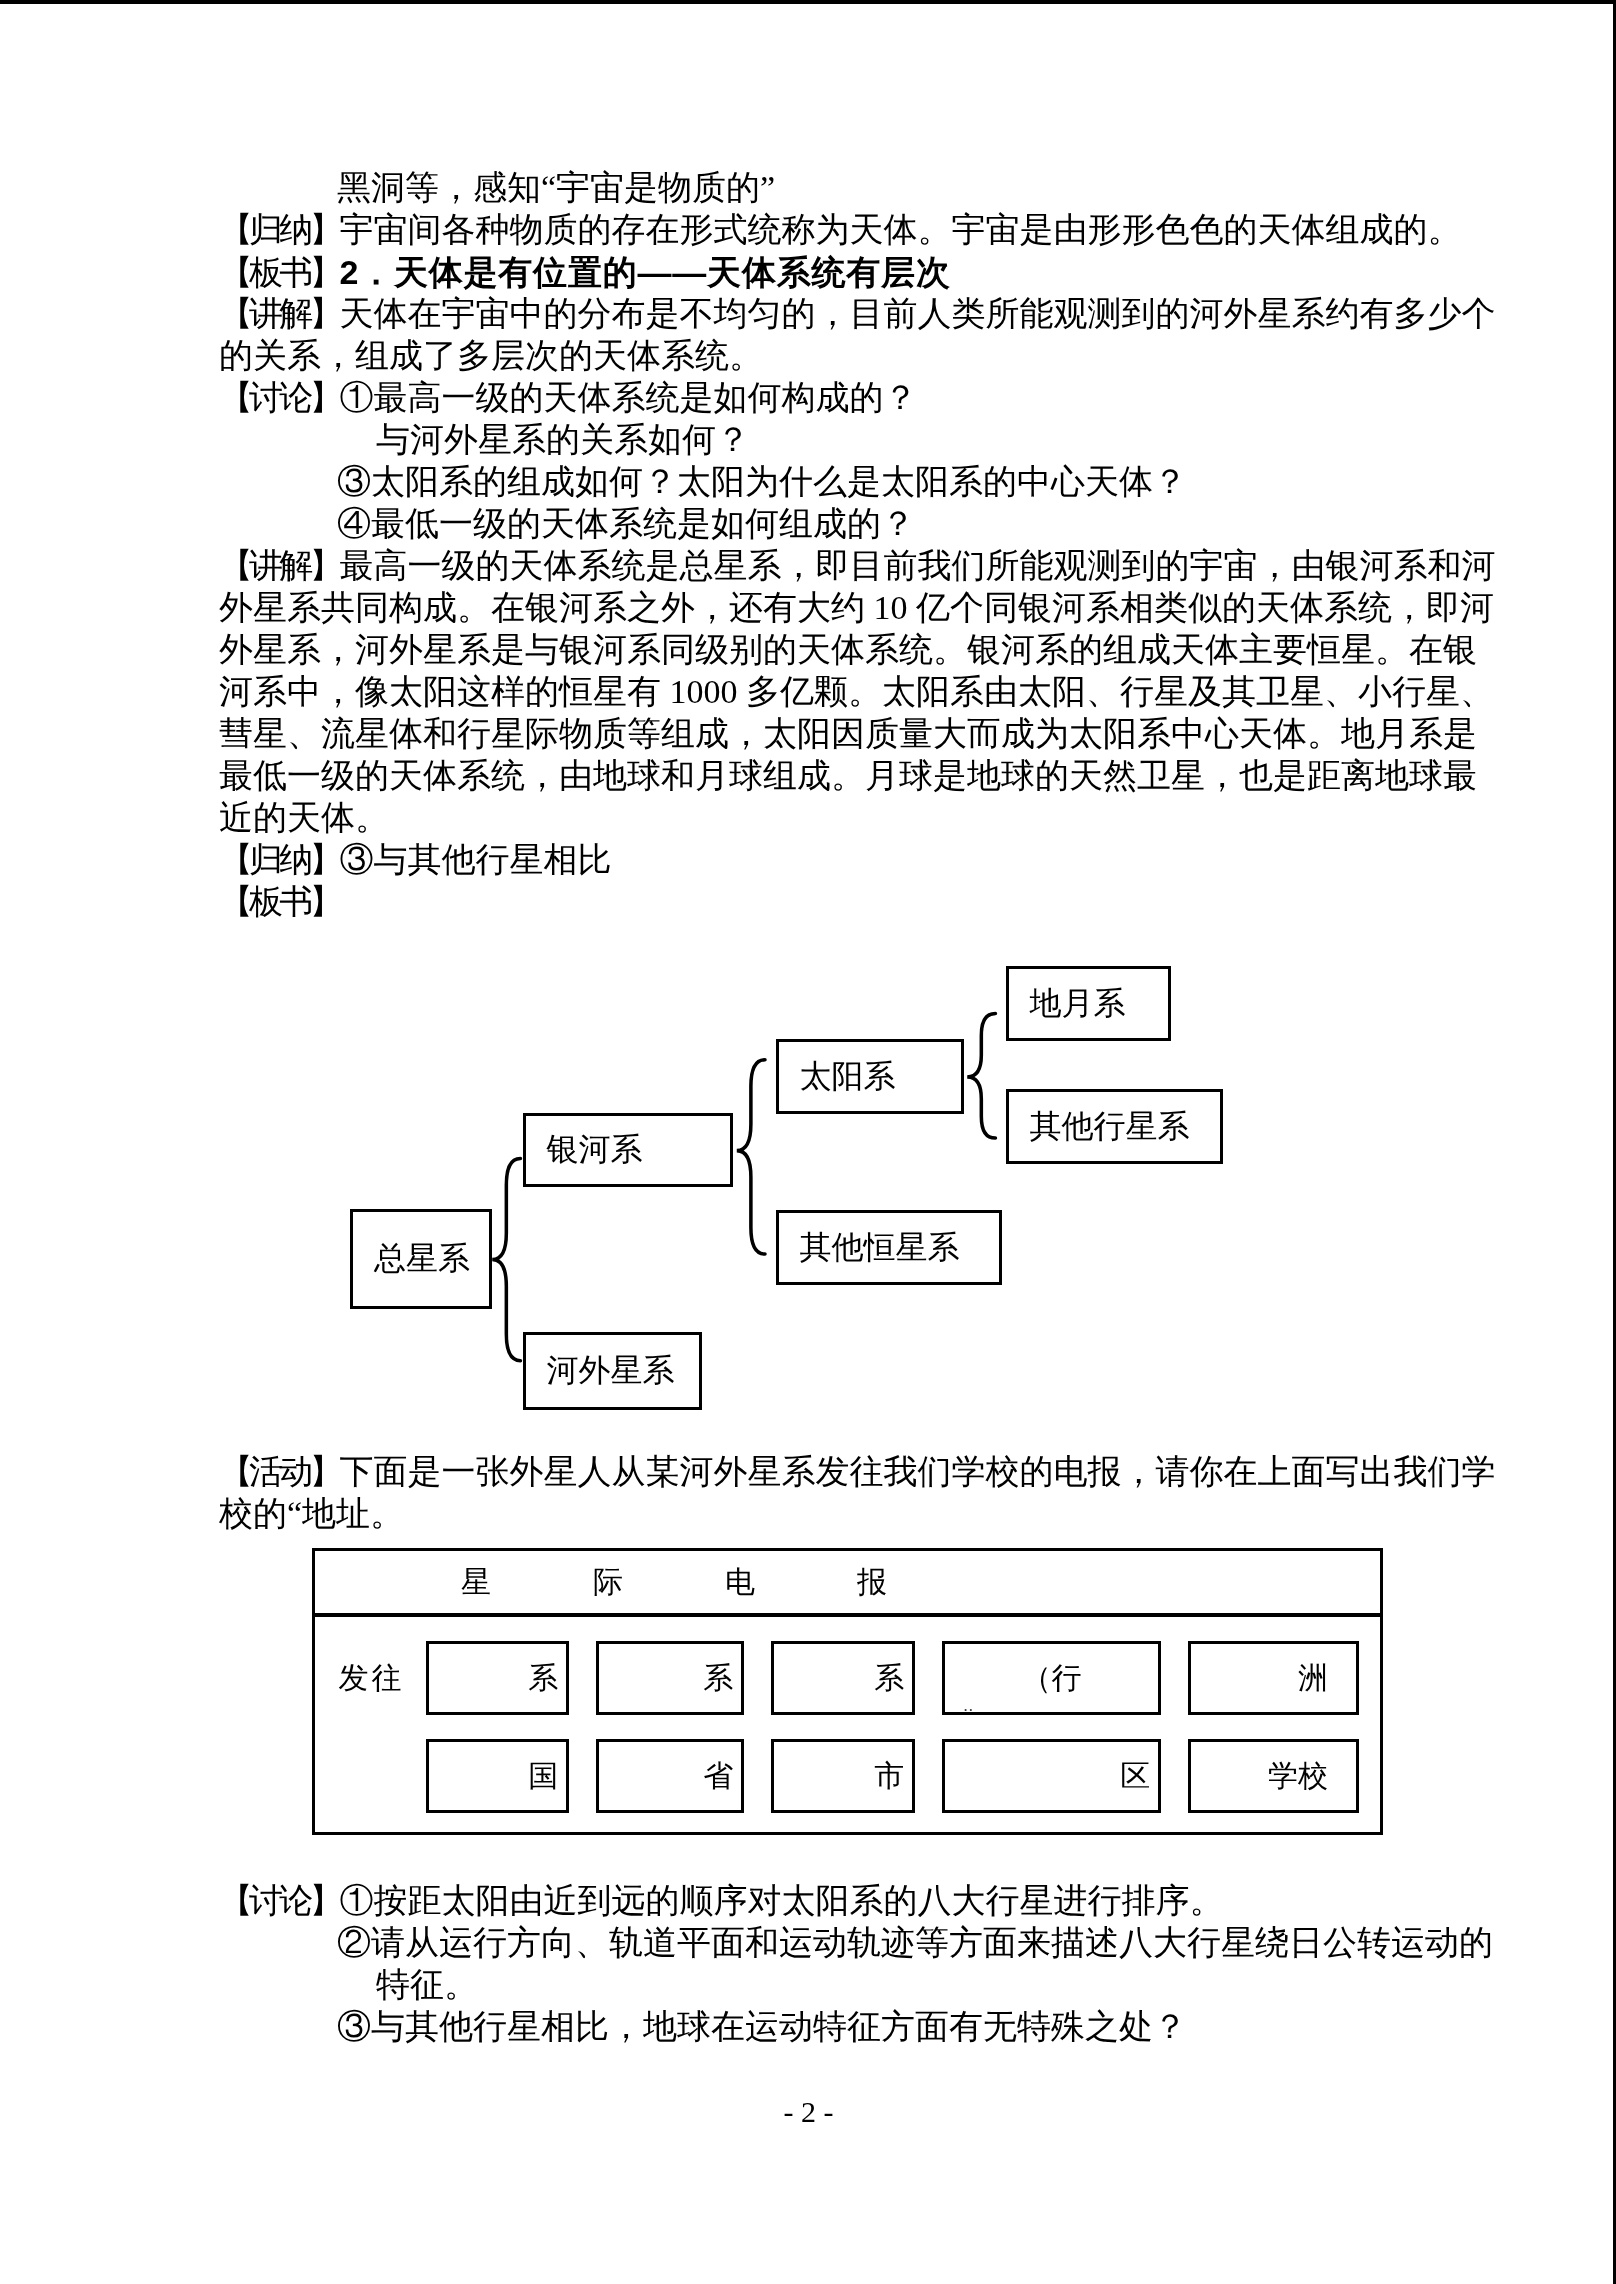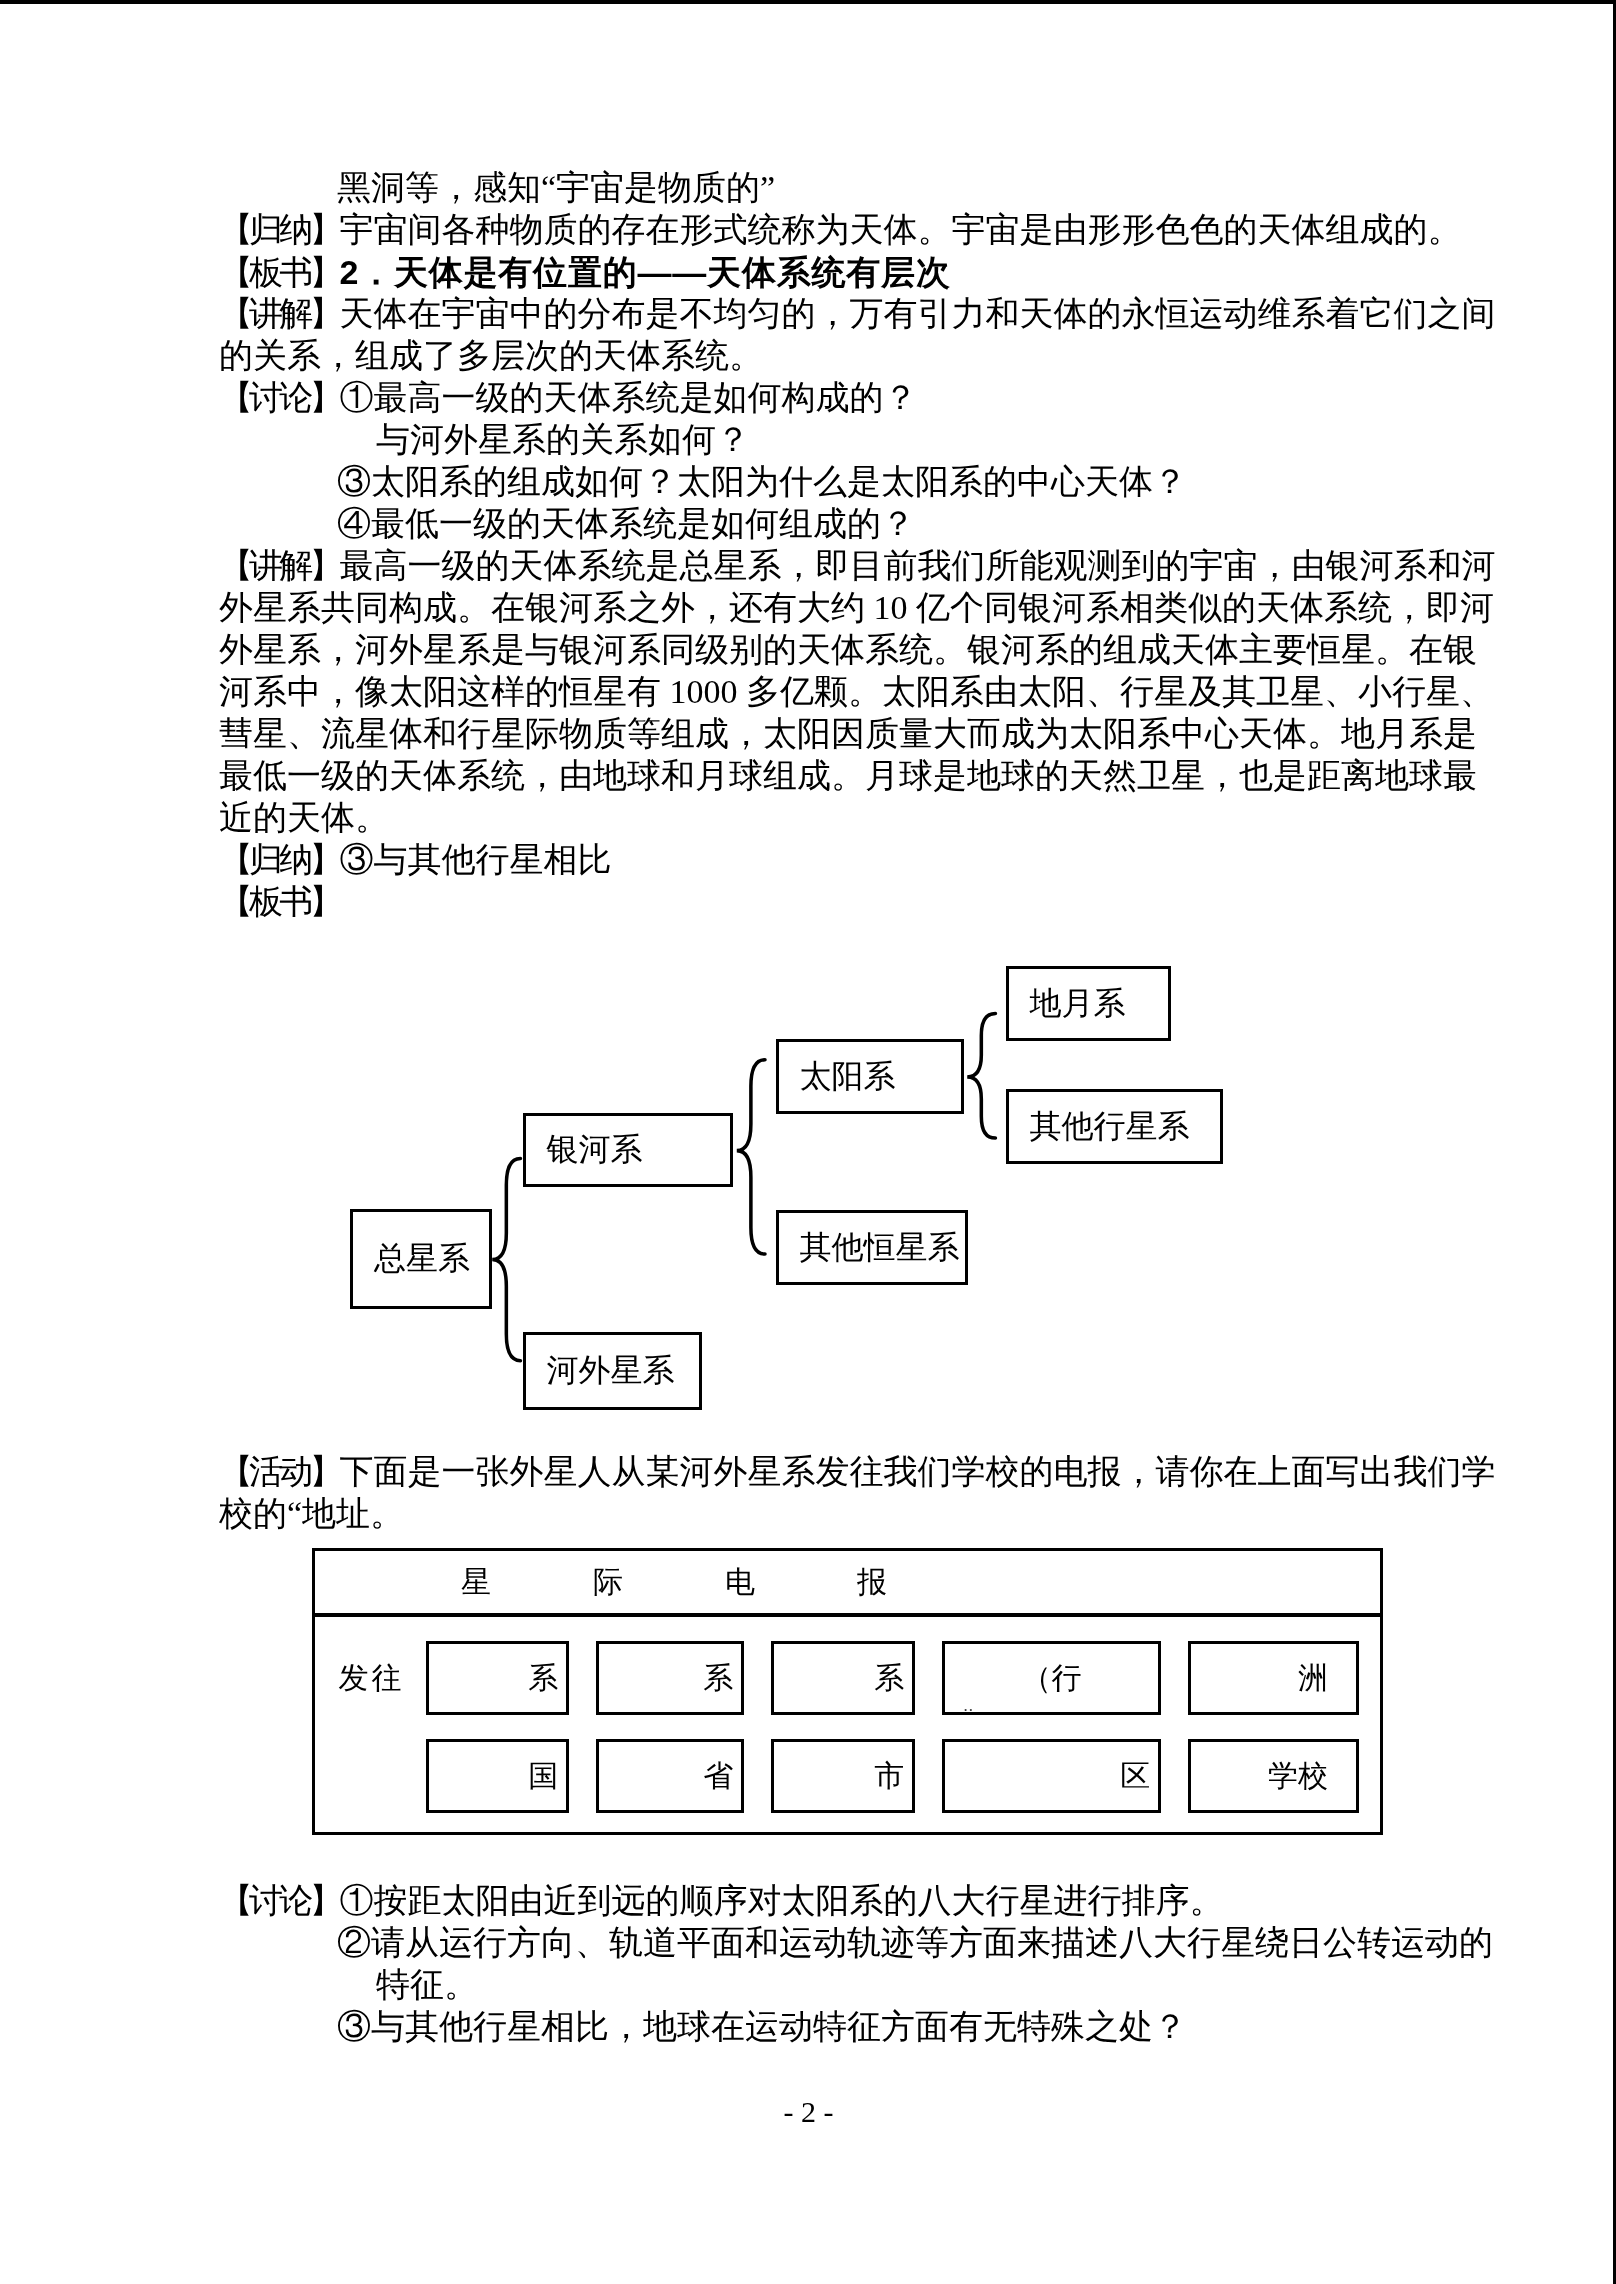--- a/index.html
+++ b/index.html
@@ -28,21 +28,21 @@
   #diagram{position:absolute;left:0;top:0;width:1617px;height:2284px;pointer-events:none;}
   .dbox{
     position:absolute;border:3.1px solid #000;background:#fff;
     font-size:32px;display:flex;align-items:center;
     padding-left:20.4px;box-sizing:border-box;white-space:nowrap;
   }
   .db0{left:350px;top:1209px;width:142px;height:100px;padding-left:21px;}
   .db1{left:523px;top:1113px;width:210px;height:74px;}
   .db2{left:523px;top:1332px;width:179px;height:78px;}
   .db3{left:776px;top:1039px;width:188px;height:75px;}
-  .db4{left:776px;top:1210px;width:192px;height:75px;}
+  .db4{left:776px;top:1210px;width:226px;height:75px;}
   .db5{left:1006px;top:966px;width:165px;height:75px;}
   .db6{left:1006px;top:1089px;width:217px;height:75px;}
   #brace-svg{position:absolute;left:0;top:0;}
   #brace-svg path{stroke:#000;stroke-width:4.5;fill:none;stroke-linecap:round;}
 
   
   #telegram{
     position:absolute;left:312px;top:1548px;width:1071px;height:287px;
     border:3.1px solid #000;border-top-width:3.9px;border-bottom-width:3.9px;
     box-sizing:border-box;background:#fff;
@@ -84,21 +84,21 @@
 <div id="page">
 
   <div class="scan-bar-top"></div>
   <div class="scan-bar-right"></div>
 
   <div id="block1" class="textblock">
 
   <div class="line" style="padding-left: 118px;"><span>黑洞等，感知“宇宙是物质的”</span></div>
       <div class="line"><span class="pre">【归纳】</span><span>宇宙间各种物质的存在形式统称为天体。宇宙是由形形色色的天体组成的。</span></div>
       <div class="line"><span class="pre">【板书】</span><b>2．天体是有位置的——天体系统有层次</b></div>
-      <div class="line"><span class="pre">【讲解】</span><span>天体在宇宙中的分布是不均匀的，万有引力和天体的永恒运动维系着它们之间</span></div>
+      <div class="line"><span class="pre">【讲解】</span><span>天体在宇宙中的分布是不均匀的，目前人类所能观测到的河外星系约有多少个</span></div>
       <div class="line"><span>的关系，组成了多层次的天体系统。</span></div>
       <div class="line"><span class="pre">【讨论】</span><span>①最高一级的天体系统是如何构成的？</span></div>
       <div class="line" style="padding-left: 157px;"><span>与河外星系的关系如何？</span></div>
       <div class="line" style="padding-left: 118px;"><span>③太阳系的组成如何？太阳为什么是太阳系的中心天体？</span></div>
       <div class="line" style="padding-left: 118px;"><span>④最低一级的天体系统是如何组成的？</span></div>
       <div class="line"><span class="pre">【讲解】</span><span>最高一级的天体系统是总星系，即目前我们所能观测到的宇宙，由银河系和河</span></div>
       <div class="line"><span>外星系共同构成。在银河系之外，还有大约 10 亿个同银河系相类似的天体系统，即河</span></div>
       <div class="line"><span>外星系，河外星系是与银河系同级别的天体系统。银河系的组成天体主要恒星。在银</span></div>
       <div class="line"><span>河系中，像太阳这样的恒星有 1000 多亿颗。太阳系由太阳、行星及其卫星、小行星、</span></div>
       <div class="line"><span>彗星、流星体和行星际物质等组成，太阳因质量大而成为太阳系中心天体。地月系是</span></div>

